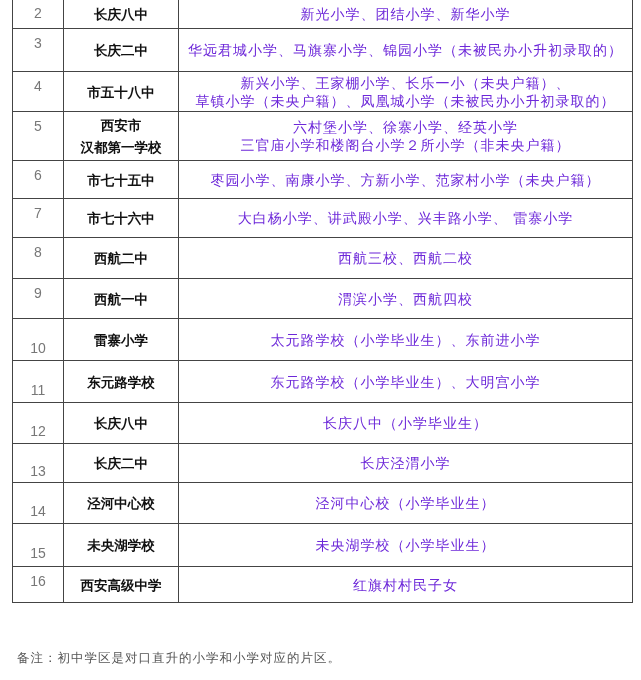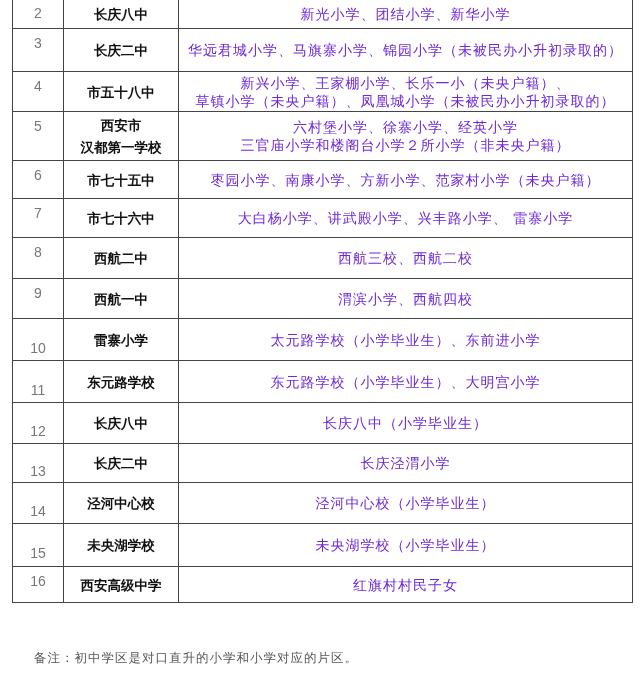--- a/index.html
+++ b/index.html
@@ -8,21 +8,21 @@
   .table-wrap { position: absolute; left: 12px; top: -2px; width: 620px; }
   table { border-collapse: collapse; width: 620px; table-layout: fixed; }
   col.c1 { width: 51px; } col.c2 { width: 115px; } col.c3 { width: 454px; }
   td { border: 1.5px solid #444; padding: 0; font-size: 13px; vertical-align: middle; }
   td.num { color: #777; font-size: 14px; text-align: center; vertical-align: top; padding-top: 6px;
            font-family: "Liberation Sans", sans-serif; }
   td.num.mid { vertical-align: middle; padding-top: 16px; }
   td.school { text-align: center; font-weight: bold; color: #111; font-size: 13.5px; line-height: 22px; }
   td.area { text-align: center; color: #6d28d9; font-size: 14px; line-height: 18px; letter-spacing: 1px;
             font-family: "DejaVu Serif", serif; }
-  .note { position: absolute; left: 34px; top: 650px; font-size: 12.5px; color: #555; letter-spacing: 1px;
+  .note { position: absolute; left: 17px; top: 650px; font-size: 12.5px; color: #555; letter-spacing: 1px;
           font-family: "DejaVu Serif", serif; }
 </style>
 </head>
 <body>
 
 <div class="table-wrap">
   <table>
     <colgroup>
         <col class="c1">
         <col class="c2">

